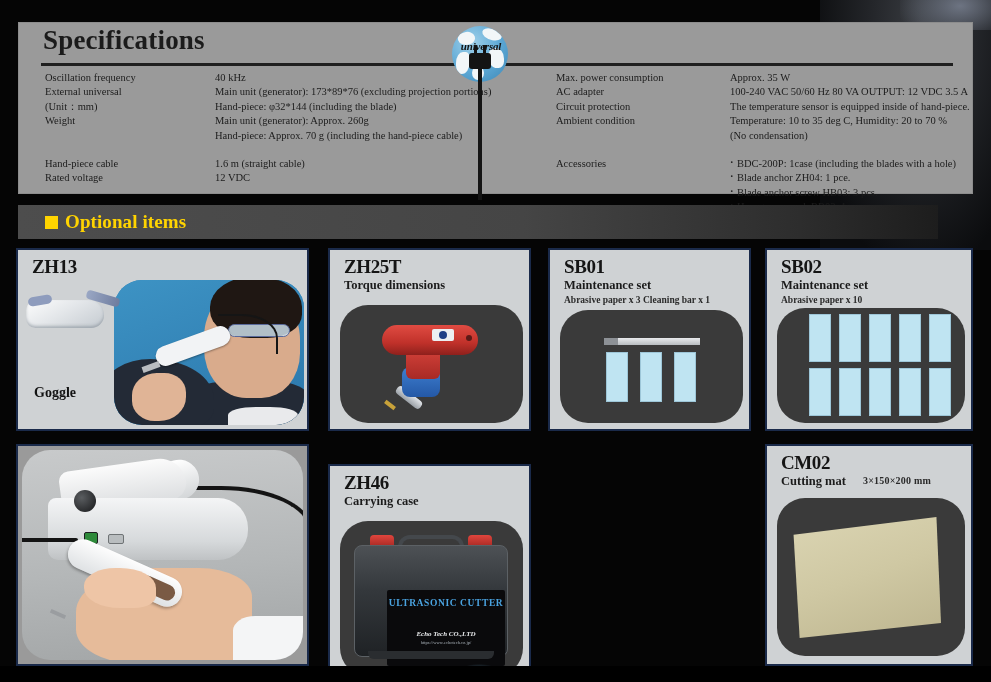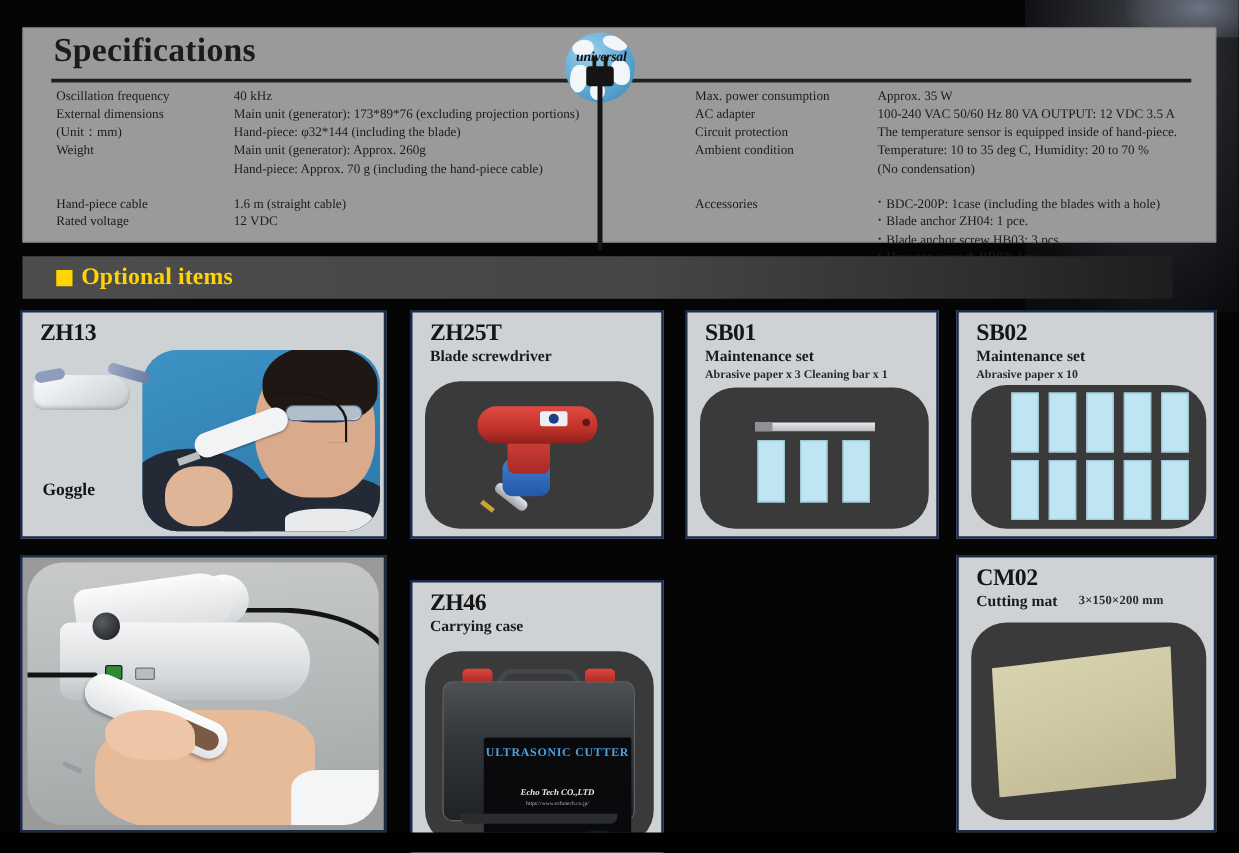--- a/index.html
+++ b/index.html
@@ -54,21 +54,21 @@
   .spec-col {
     position: absolute;
     top: 48px;
     font-size: 10.5px;
     color: #1c1c1c;
     line-height: 14.4px;
   }
   #spec-col-left  { left: 26px;  width: 470px; }
   #spec-col-right { left: 537px; width: 420px; }
 
-  .spec-row { display: flex; align-items: flex-start; }
+  .spec-row { display: flex; align-items: flex-start; gap: 28px; }
   .spec-label { width: 142px; flex: 0 0 142px; }
   #spec-col-right .spec-label { width: 146px; flex: 0 0 146px; }
   .spec-value { flex: 1; }
   .spec-row.cont .spec-label { visibility: hidden; }
   .spec-gap { height: 14px; }
 
   .acc-list { list-style: none; }
   .acc-list li { position: relative; padding-left: 7px; }
   .acc-list li:before {
     content: "\00B7";
@@ -271,21 +271,21 @@
 
     <h1 id="spec-title">Specifications</h1>
     <div id="spec-rule"></div>
 
     <div class="spec-col" id="spec-col-left">
       <div class="spec-row">
         <span class="spec-label">Oscillation frequency</span>
         <span class="spec-value">40 kHz</span>
       </div>
       <div class="spec-row">
-        <span class="spec-label">External dimensions</span>
+        <span class="spec-label">External universal</span>
         <span class="spec-value">Main unit (generator): 173*89*76 (excluding projection portions)</span>
       </div>
       <div class="spec-row">
         <span class="spec-label">(Unit：mm)</span>
         <span class="spec-value">Hand-piece: φ32*144 (including the blade)</span>
       </div>
       <div class="spec-row">
         <span class="spec-label">Weight</span>
         <span class="spec-value">Main unit (generator): Approx. 260g</span>
       </div>
@@ -378,21 +378,21 @@
     <div class="goggle">
       <div class="goggle-lens"></div>
       <div class="goggle-arm"></div>
       <div class="goggle-bridge"></div>
     </div>
     <div class="card-label-bl">Goggle</div>
   </div>
 
   <div class="card" id="card-zh25t">
     <div class="card-title">ZH25T</div>
-    <div class="card-sub">Blade screwdriver</div>
+    <div class="card-sub">Torque dimensions</div>
     <div class="photo" id="zh25t-photo">
       <div class="sd-shaft"></div>
       <div class="sd-tip"></div>
       <div class="sd-collar"></div>
       <div class="sd-neck"></div>
       <div class="sd-handle"></div>
       <div class="sd-badge"></div>
       <div class="sd-dot"></div>
       <div class="sd-hole"></div>
     </div>

